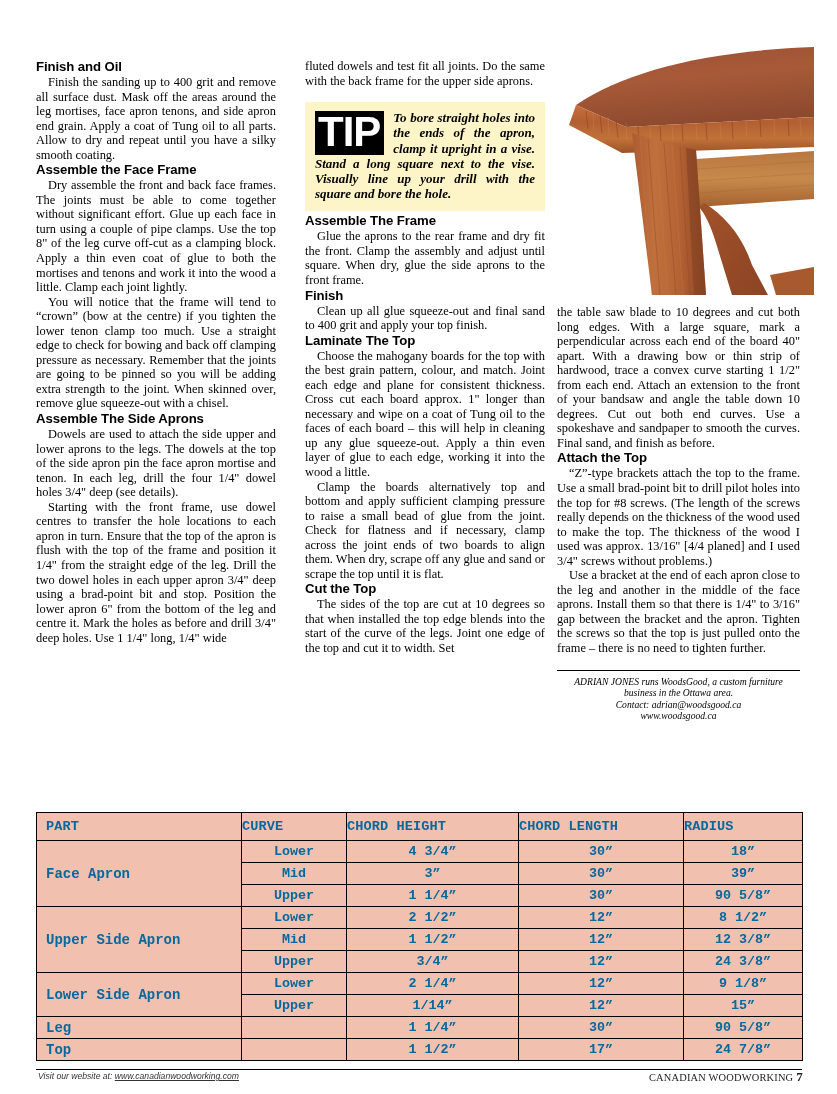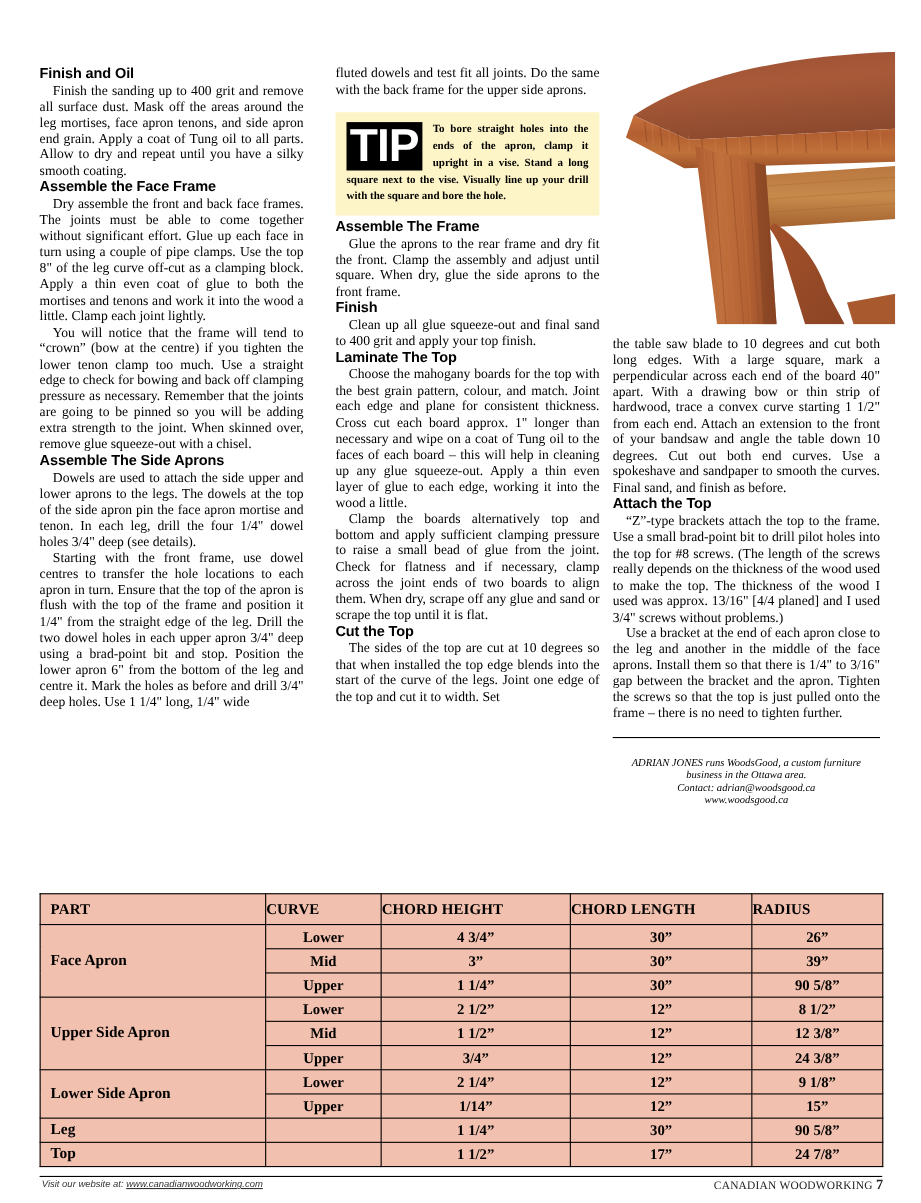--- a/index.html
+++ b/index.html
@@ -76,41 +76,42 @@
     font-size: 42px;
     line-height: 40px;
     letter-spacing: -1px;
     padding: 1px 4px 3px 3px;
     margin: 1px 9px 0 0;
     text-align: center;
   }
   .tip-text {
     font-family: "Liberation Serif", serif;
     font-weight: bold;
-    font-size: 10px;
+    font-style: italic;
+    font-size: 13px;
     line-height: 15.2px;
     text-align: justify;
   }
 
   
   .photo {
     position: absolute;
     left: 556px;
     top: 22px;
     width: 258px;
     height: 248px;
     overflow: hidden;
   }
   .photo svg { display: block; }
 
   
   .byline {
     margin-top: 14px;
     border-top: 1.1px solid #000;
-    padding-top: 17px;
+    padding-top: 5px;
     text-align: center;
     font-style: italic;
     font-size: 9.6px;
     line-height: 11.6px;
     font-family: "Liberation Serif", serif;
   }
 
   
   .table-title {
     position: absolute;
@@ -126,26 +127,26 @@
     position: absolute;
     left: 36px;
     top: 787px;
     width: 766px;
     border-collapse: collapse;
     background: #f2c0ae;
     table-layout: fixed;
   }
   table.ctable th, table.ctable td {
     border: 1.4px solid #000;
-    font-family: Liberation Serif, serif;
+    font-family: Liberation Mono, monospace;
     font-weight: bold;
     font-size: 13.4px;
     padding: 0;
     height: 21px;
-    color: #000000;
+    color: #0369a1;
   }
   table.ctable th {
     text-align: left;
     height: 27px;
     font-size: 13.6px;
     letter-spacing: 0.1px;
   }
   table.ctable th.left, table.ctable td.part {
     text-align: left;
     padding-left: 9px;
@@ -371,21 +372,21 @@
         <th>RADIUS</th>
       </tr>
     </thead>
     <tbody>
 
       <tr>
         <td class="part" rowspan="3">Face Apron</td>
         <td>Lower</td>
         <td>4 3/4”</td>
         <td>30”</td>
-        <td>26”</td>
+        <td>18”</td>
       </tr>
       <tr>
         <td>Mid</td>
         <td>3”</td>
         <td>30”</td>
         <td>39”</td>
       </tr>
       <tr>
         <td>Upper</td>
         <td>1 1/4”</td>

